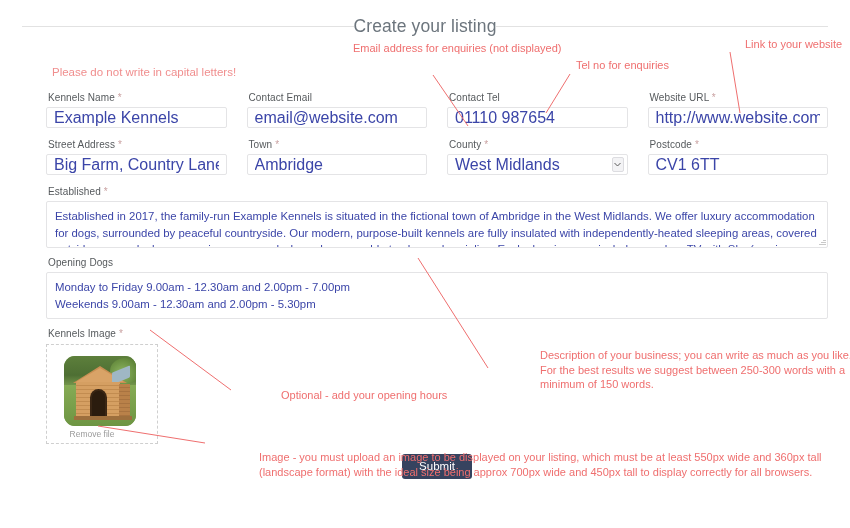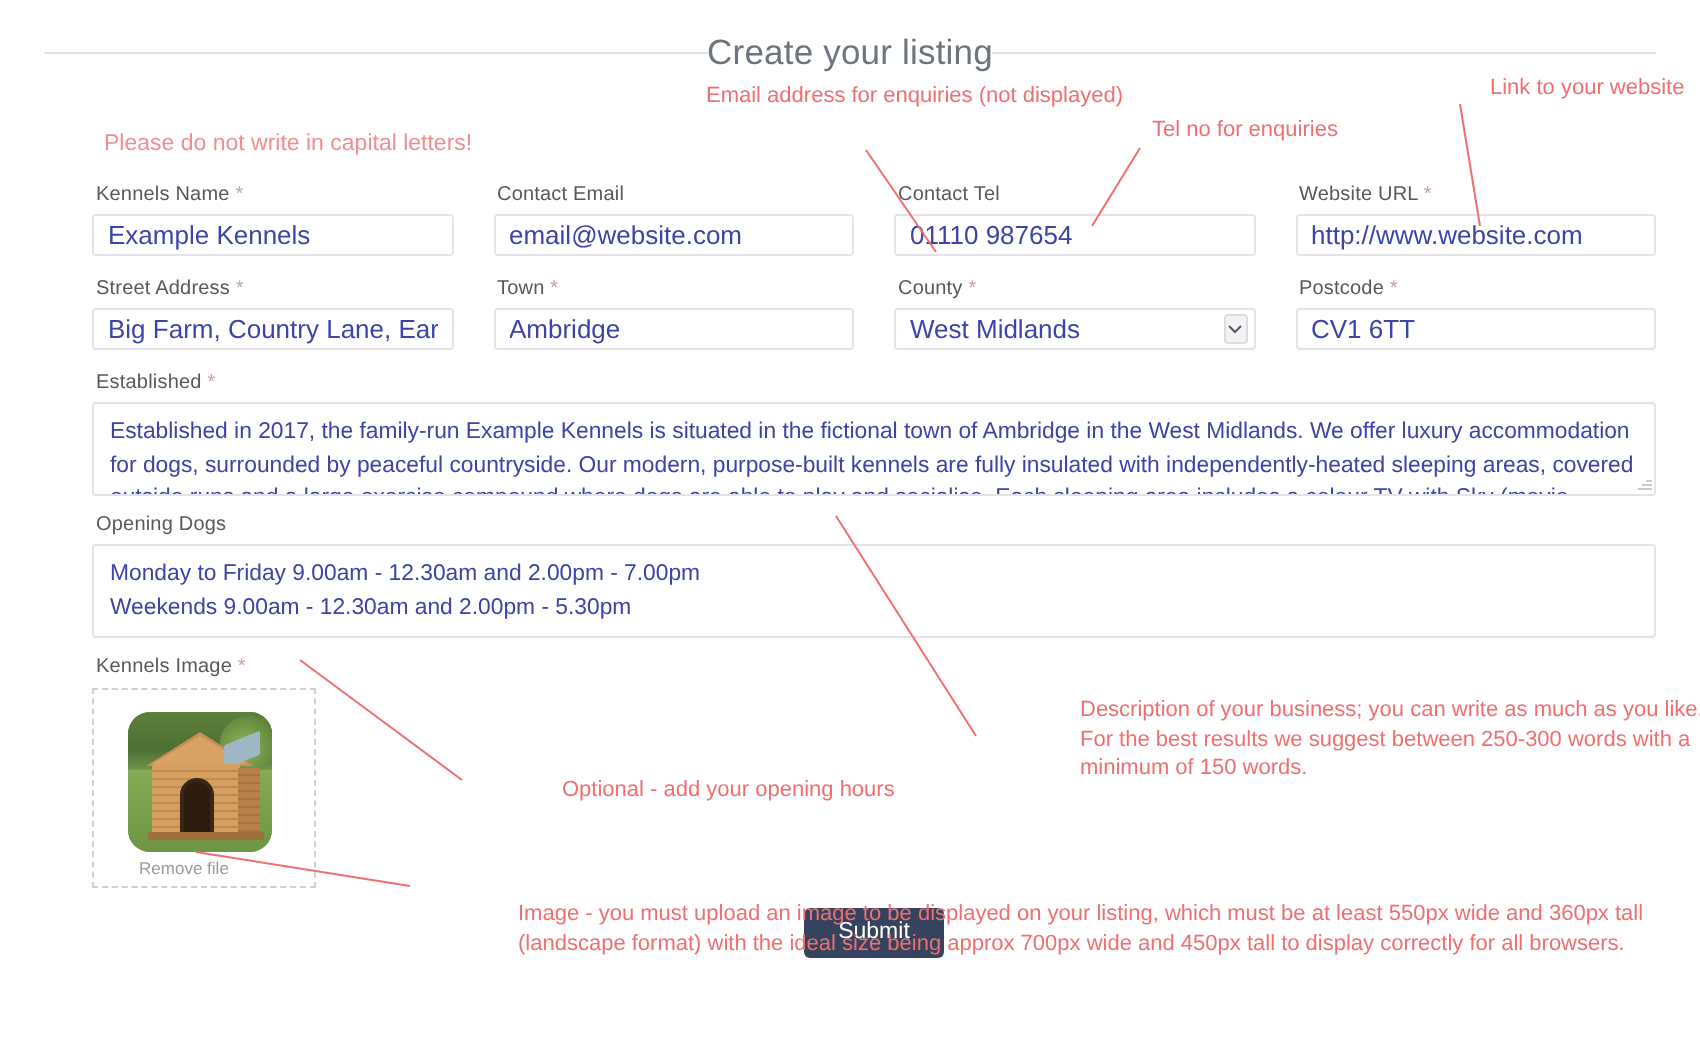--- a/index.html
+++ b/index.html
@@ -62,21 +62,21 @@
   }
   .req { color: #c9a1a1; }
 
   .input {
     width: 100%;
     height: 21px;
     border: 1px solid #e4e4e6;
     border-radius: 2px;
     background: #fff;
     font-family: "Liberation Sans", sans-serif;
-    font-size: 13px;
+    font-size: 16px;
     color: #3b45a8;
     padding: 0 7px;
     line-height: 19px;
     outline: none;
     display: block;
   }
   select.input {
     appearance: none;
     -webkit-appearance: none;
     padding-right: 18px;

